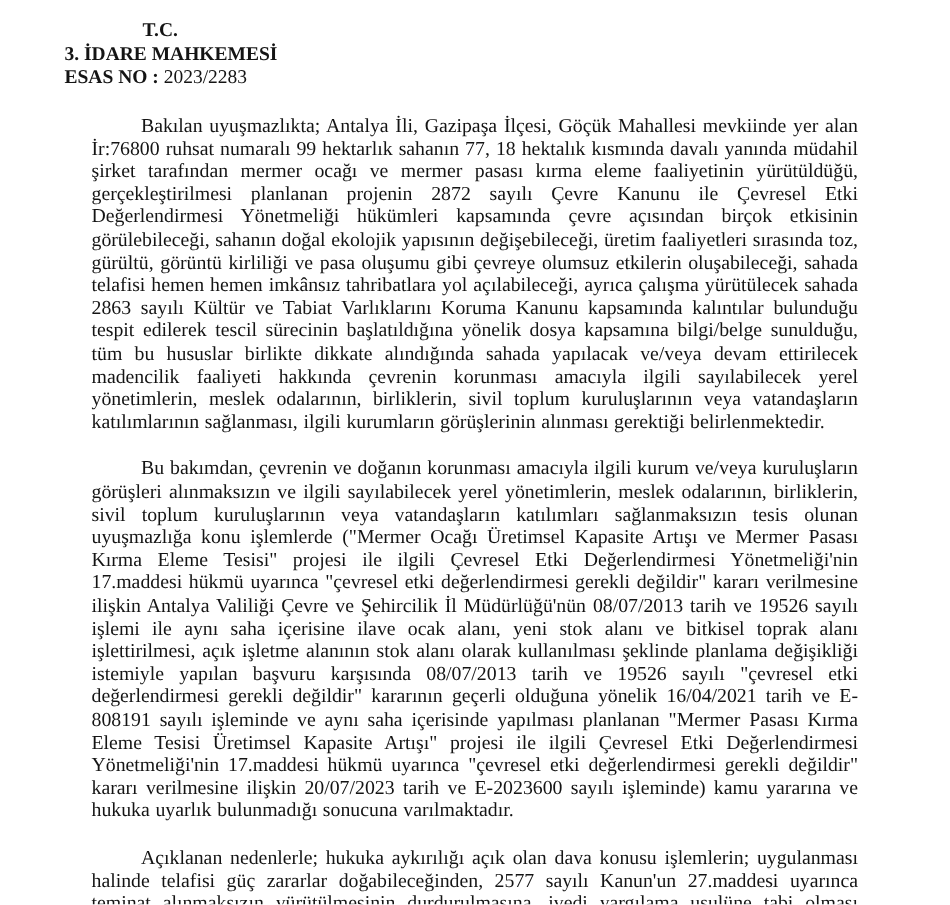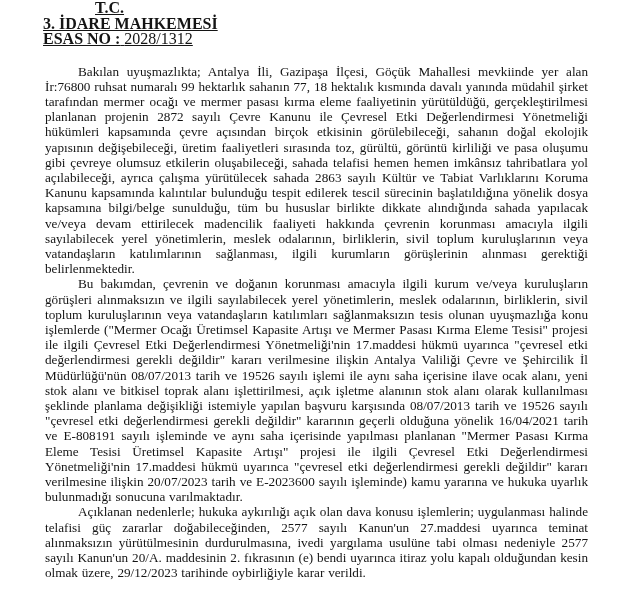--- a/index.html
+++ b/index.html
@@ -11,57 +11,57 @@
     position: relative;
     width: 633px;
     height: 603px;
     background: #ffffff;
     color: #141414;
     font-family: "Liberation Serif", "DejaVu Serif", serif;
     overflow: hidden;
     box-sizing: border-box;
   }
   .court-header {
+    padding-top: 12px;
     font-weight: bold;
-    font-size: 16px;
+    font-size: 13px;
     line-height: 15.5px;
     white-space: nowrap;
-    text-decoration: underline;
   }
   .hdr-line1 { padding-left: 95px; }
   .hdr-line2 { padding-left: 77px; }
   .hdr-line3 { padding-left: 43px; }
   .hdr-line4 { padding-left: 43px; }
   .esas-value {
     font-weight: normal;
   }
   .doc-body {
     margin: 17px 45px 0 45px;
     font-size: 13.2px;
     line-height: 15.2px;
     text-align: justify;
   }
   .doc-body p {
-    margin: 0;
+    margin: 16px;
     padding: 0;
     text-indent: 33px;
     word-spacing: 0.5px;
   }
 </style>
 </head>
 <body>
 
 <div class="page">
 
   <div class="court-header">
     <div class="hdr-line1">T.C.</div>
     <div class="hdr-line3">3. İDARE MAHKEMESİ</div>
     <div class="hdr-line4">
       <span>ESAS NO :</span>
-      <span class="esas-value">2028/1312</span>
+      <span class="esas-value">2023/2283</span>
     </div>
   </div>
 
   <div class="doc-body">
     <p>Bakılan uyuşmazlıkta; Antalya İli, Gazipaşa İlçesi, Göçük Mahallesi mevkiinde yer alan İr:76800 ruhsat numaralı 99 hektarlık sahanın 77, 18 hektalık kısmında davalı yanında müdahil şirket tarafından mermer ocağı ve mermer pasası kırma eleme faaliyetinin yürütüldüğü, gerçekleştirilmesi planlanan projenin 2872 sayılı Çevre Kanunu ile Çevresel Etki Değerlendirmesi Yönetmeliği hükümleri kapsamında çevre açısından birçok etkisinin görülebileceği, sahanın doğal ekolojik yapısının değişebileceği, üretim faaliyetleri sırasında toz, gürültü, görüntü kirliliği ve pasa oluşumu gibi çevreye olumsuz etkilerin oluşabileceği, sahada telafisi hemen hemen imkânsız tahribatlara yol açılabileceği, ayrıca çalışma yürütülecek sahada 2863 sayılı Kültür ve Tabiat Varlıklarını Koruma Kanunu kapsamında kalıntılar bulunduğu tespit edilerek tescil sürecinin başlatıldığına yönelik dosya kapsamına bilgi/belge sunulduğu, tüm bu hususlar birlikte dikkate alındığında sahada yapılacak ve/veya devam ettirilecek madencilik faaliyeti hakkında çevrenin korunması amacıyla ilgili sayılabilecek yerel yönetimlerin, meslek odalarının, birliklerin, sivil toplum kuruluşlarının veya vatandaşların katılımlarının sağlanması, ilgili kurumların görüşlerinin alınması gerektiği belirlenmektedir.</p>
     <p>Bu bakımdan, çevrenin ve doğanın korunması amacıyla ilgili kurum ve/veya kuruluşların görüşleri alınmaksızın ve ilgili sayılabilecek yerel yönetimlerin, meslek odalarının, birliklerin, sivil toplum kuruluşlarının veya vatandaşların katılımları sağlanmaksızın tesis olunan uyuşmazlığa konu işlemlerde ("Mermer Ocağı Üretimsel Kapasite Artışı ve Mermer Pasası Kırma Eleme Tesisi" projesi ile ilgili Çevresel Etki Değerlendirmesi Yönetmeliği'nin 17.maddesi hükmü uyarınca "çevresel etki değerlendirmesi gerekli değildir" kararı verilmesine ilişkin Antalya Valiliği Çevre ve Şehircilik İl Müdürlüğü'nün 08/07/2013 tarih ve 19526 sayılı işlemi ile aynı saha içerisine ilave ocak alanı, yeni stok alanı ve bitkisel toprak alanı işlettirilmesi, açık işletme alanının stok alanı olarak kullanılması şeklinde planlama değişikliği istemiyle yapılan başvuru karşısında 08/07/2013 tarih ve 19526 sayılı "çevresel etki değerlendirmesi gerekli değildir" kararının geçerli olduğuna yönelik 16/04/2021 tarih ve E-808191 sayılı işleminde ve aynı saha içerisinde yapılması planlanan "Mermer Pasası Kırma Eleme Tesisi Üretimsel Kapasite Artışı" projesi ile ilgili Çevresel Etki Değerlendirmesi Yönetmeliği'nin 17.maddesi hükmü uyarınca "çevresel etki değerlendirmesi gerekli değildir" kararı verilmesine ilişkin 20/07/2023 tarih ve E-2023600 sayılı işleminde) kamu yararına ve hukuka uyarlık bulunmadığı sonucuna varılmaktadır.</p>
     <p>Açıklanan nedenlerle; hukuka aykırılığı açık olan dava konusu işlemlerin; uygulanması halinde telafisi güç zararlar doğabileceğinden, 2577 sayılı Kanun'un 27.maddesi uyarınca teminat alınmaksızın yürütülmesinin durdurulmasına, ivedi yargılama usulüne tabi olması nedeniyle 2577 sayılı Kanun'un 20/A. maddesinin 2. fıkrasının (e) bendi uyarınca itiraz yolu kapalı olduğundan kesin olmak üzere, 29/12/2023 tarihinde oybirliğiyle karar verildi.</p>
   </div>
 
 </div>

